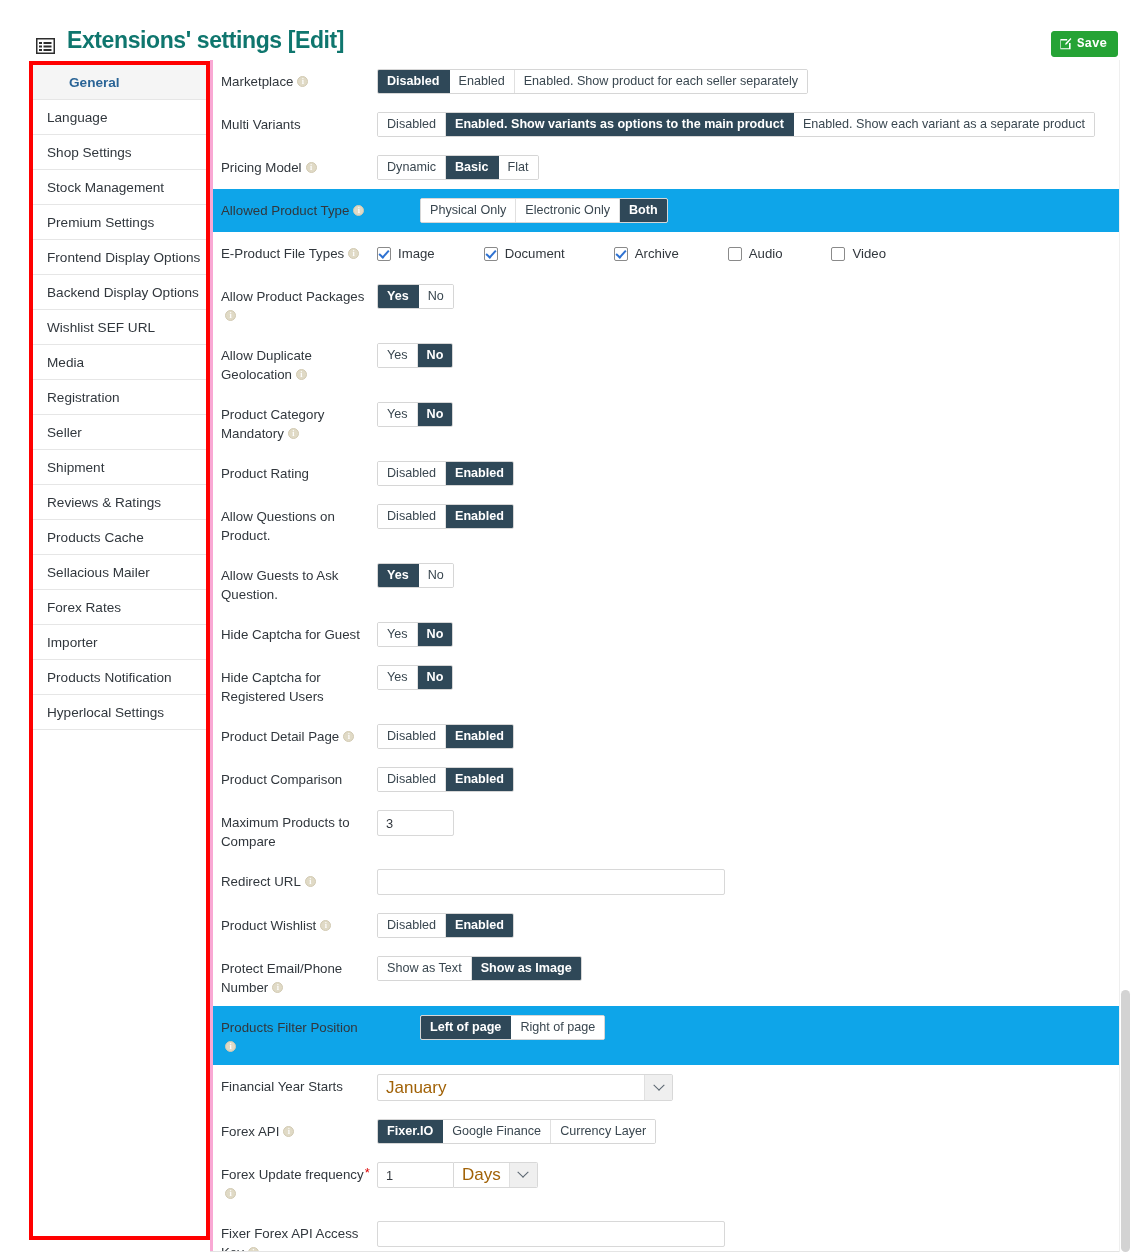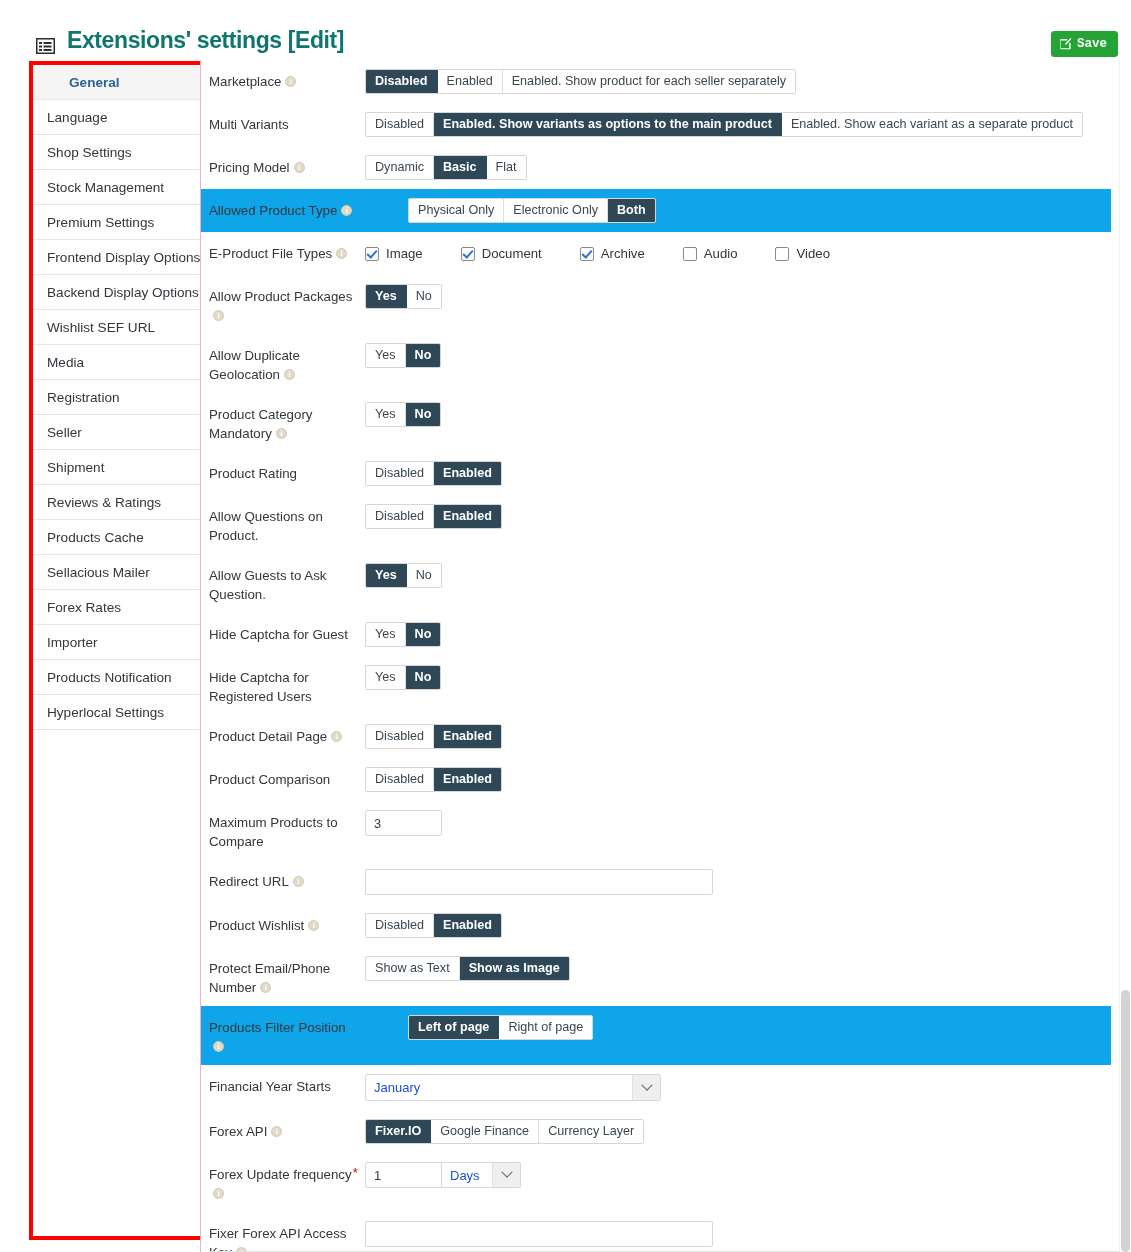--- a/index.html
+++ b/index.html
@@ -90,24 +90,24 @@
   .side-item.active {
     background: #f5f5f5;
     color: #2a6496;
     font-weight: bold;
     padding-left: 36px;
   }
 
   
   .content {
     position: absolute;
-    left: 200px; top: 0px;
+    left: 210px; top: 0px;
     width: 912px; height: 1192px;
     background: #fff;
-    border-left: 1px solid #f9a8d4;
+    border-left: 3px solid #f9a8d4;
     overflow: hidden;
   }
   .row {
     position: relative;
     display: flex;
     align-items: flex-start;
     width: 910px;
     padding: 9px 0 9px 8px;
     min-height: 35px;
     background: #fff;
@@ -182,21 +182,21 @@
   }
   .bg-btn:last-child { border-right: none; }
   .bg-btn.on {
     background: #2f4858;
     color: #ffffff;
     font-weight: bold;
     border-right-color: #2f4858;
   }
 
   
-  .cb-set { display: flex; align-items: flex-start; gap: 5px; }
+  .cb-set { display: flex; align-items: flex-start; gap: 16px; }
   .cb-item {
     display: flex; align-items: center;
     margin-right: 33px;
     cursor: pointer;
     font-size: 13.2px;
     color: #31373d;
   }
   .cb-box {
     width: 14px; height: 14px;
     border: 1px solid #8a8a8a;
@@ -235,22 +235,22 @@
     border: 1px solid #d8d8d8;
     border-radius: 2px;
     overflow: hidden;
     background: #fff;
     height: 27px;
     align-items: stretch;
   }
   .select-val {
     padding: 0 8px;
     display: flex; align-items: center;
-    font-size: 13px;
-    color: #1d4ed8;
+    font-size: 17px;
+    color: #a16207;
   }
   .select-arrow {
     width: 28px;
     background: #efefef;
     border-left: 1px solid #e0e0e0;
     display: flex; align-items: center; justify-content: center;
     cursor: pointer;
   }
   .chev {
     width: 8px; height: 8px;

